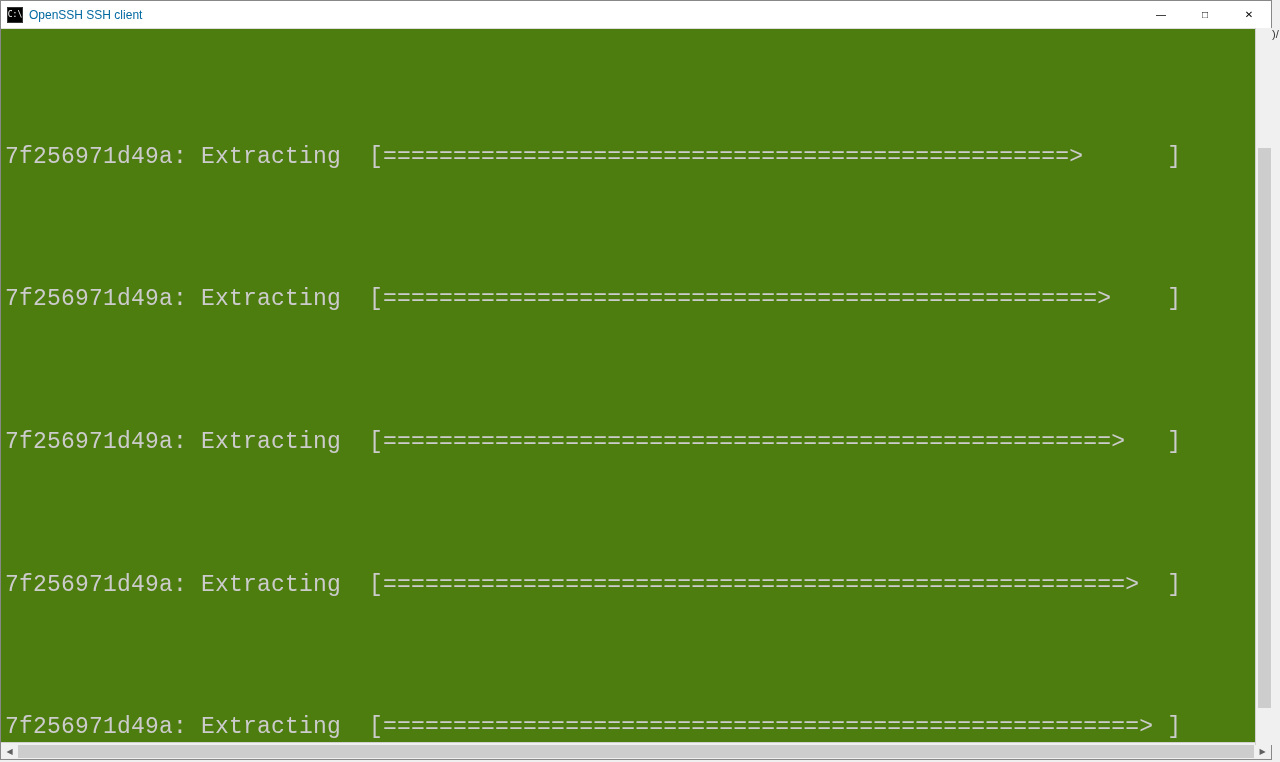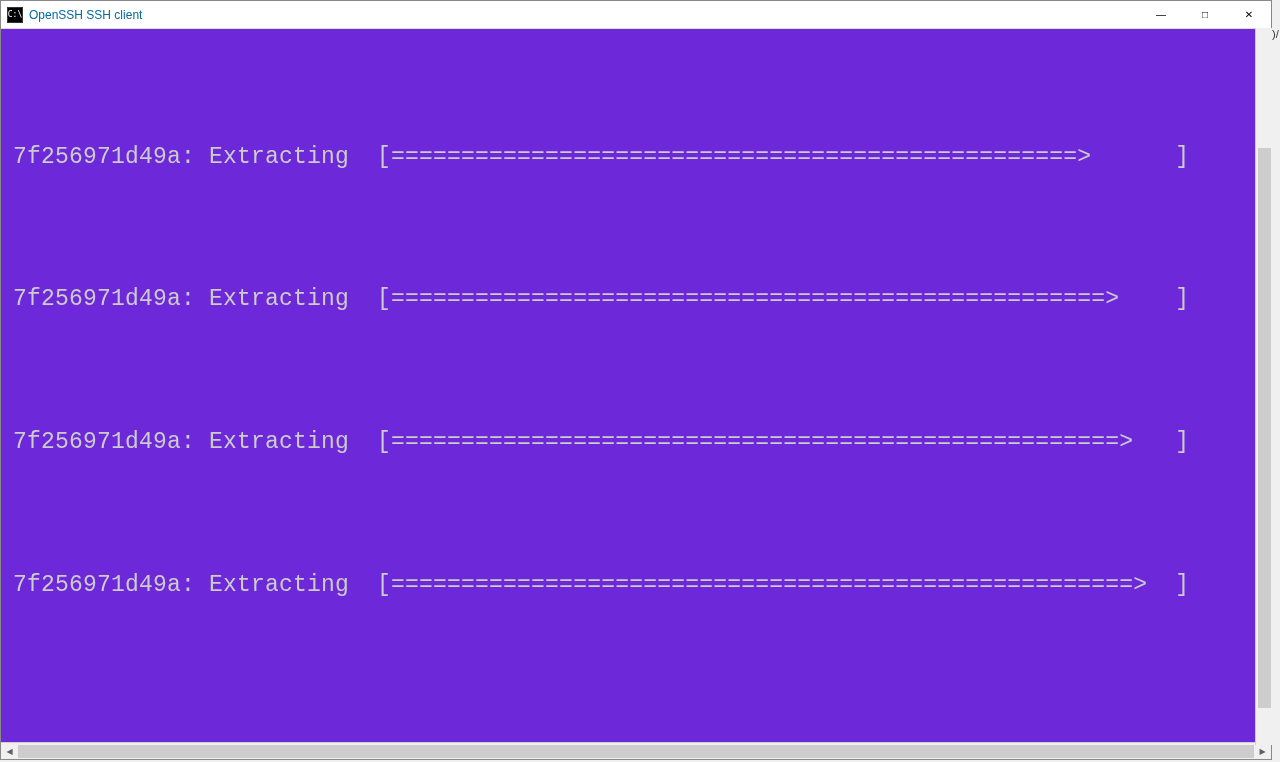--- a/index.html
+++ b/index.html
@@ -55,26 +55,26 @@
       display: flex;
       align-items: center;
       justify-content: center;
       font-family: "Segoe UI Symbol", sans-serif;
       font-size: 10px;
       color: #000;
       cursor: default;
     }
     .terminal {
       flex: 1;
-      background: #6d28d9;
+      background: #4d7c0f;
       color: #cccccc;
       font-family: "NSimSun", "SimSun", Consolas, "Courier New", monospace;
       font-size: 23px;
       line-height: 1.55;
-      padding: 4px 4px 4px 12px;
+      padding: 4px 4px 4px 4px;
       white-space: pre;
       overflow: hidden;
       letter-spacing: 0.2px;
     }
     .term-line {
       display: block;
     }
     .scroll-h {
       height: 17px;
       background: #f0f0f0;
@@ -145,20 +145,21 @@
   <div class="terminal">
 <span class="term-line"> </span>
 <span class="term-line"><span>7f256971d49a</span>: <span>Extracting</span>  <span>[=================================================&gt;      ]</span></span>
 <span class="term-line"> </span>
 <span class="term-line"><span>7f256971d49a</span>: <span>Extracting</span>  <span>[===================================================&gt;    ]</span></span>
 <span class="term-line"> </span>
 <span class="term-line"><span>7f256971d49a</span>: <span>Extracting</span>  <span>[====================================================&gt;   ]</span></span>
 <span class="term-line"> </span>
 <span class="term-line"><span>7f256971d49a</span>: <span>Extracting</span>  <span>[=====================================================&gt;  ]</span></span>
 <span class="term-line"> </span>
+<span class="term-line"><span>7f256971d49a</span>: <span>Extracting</span>  <span>[======================================================&gt; ]</span></span>
 
 
 
 
 
 
 
 
 
   </div>

